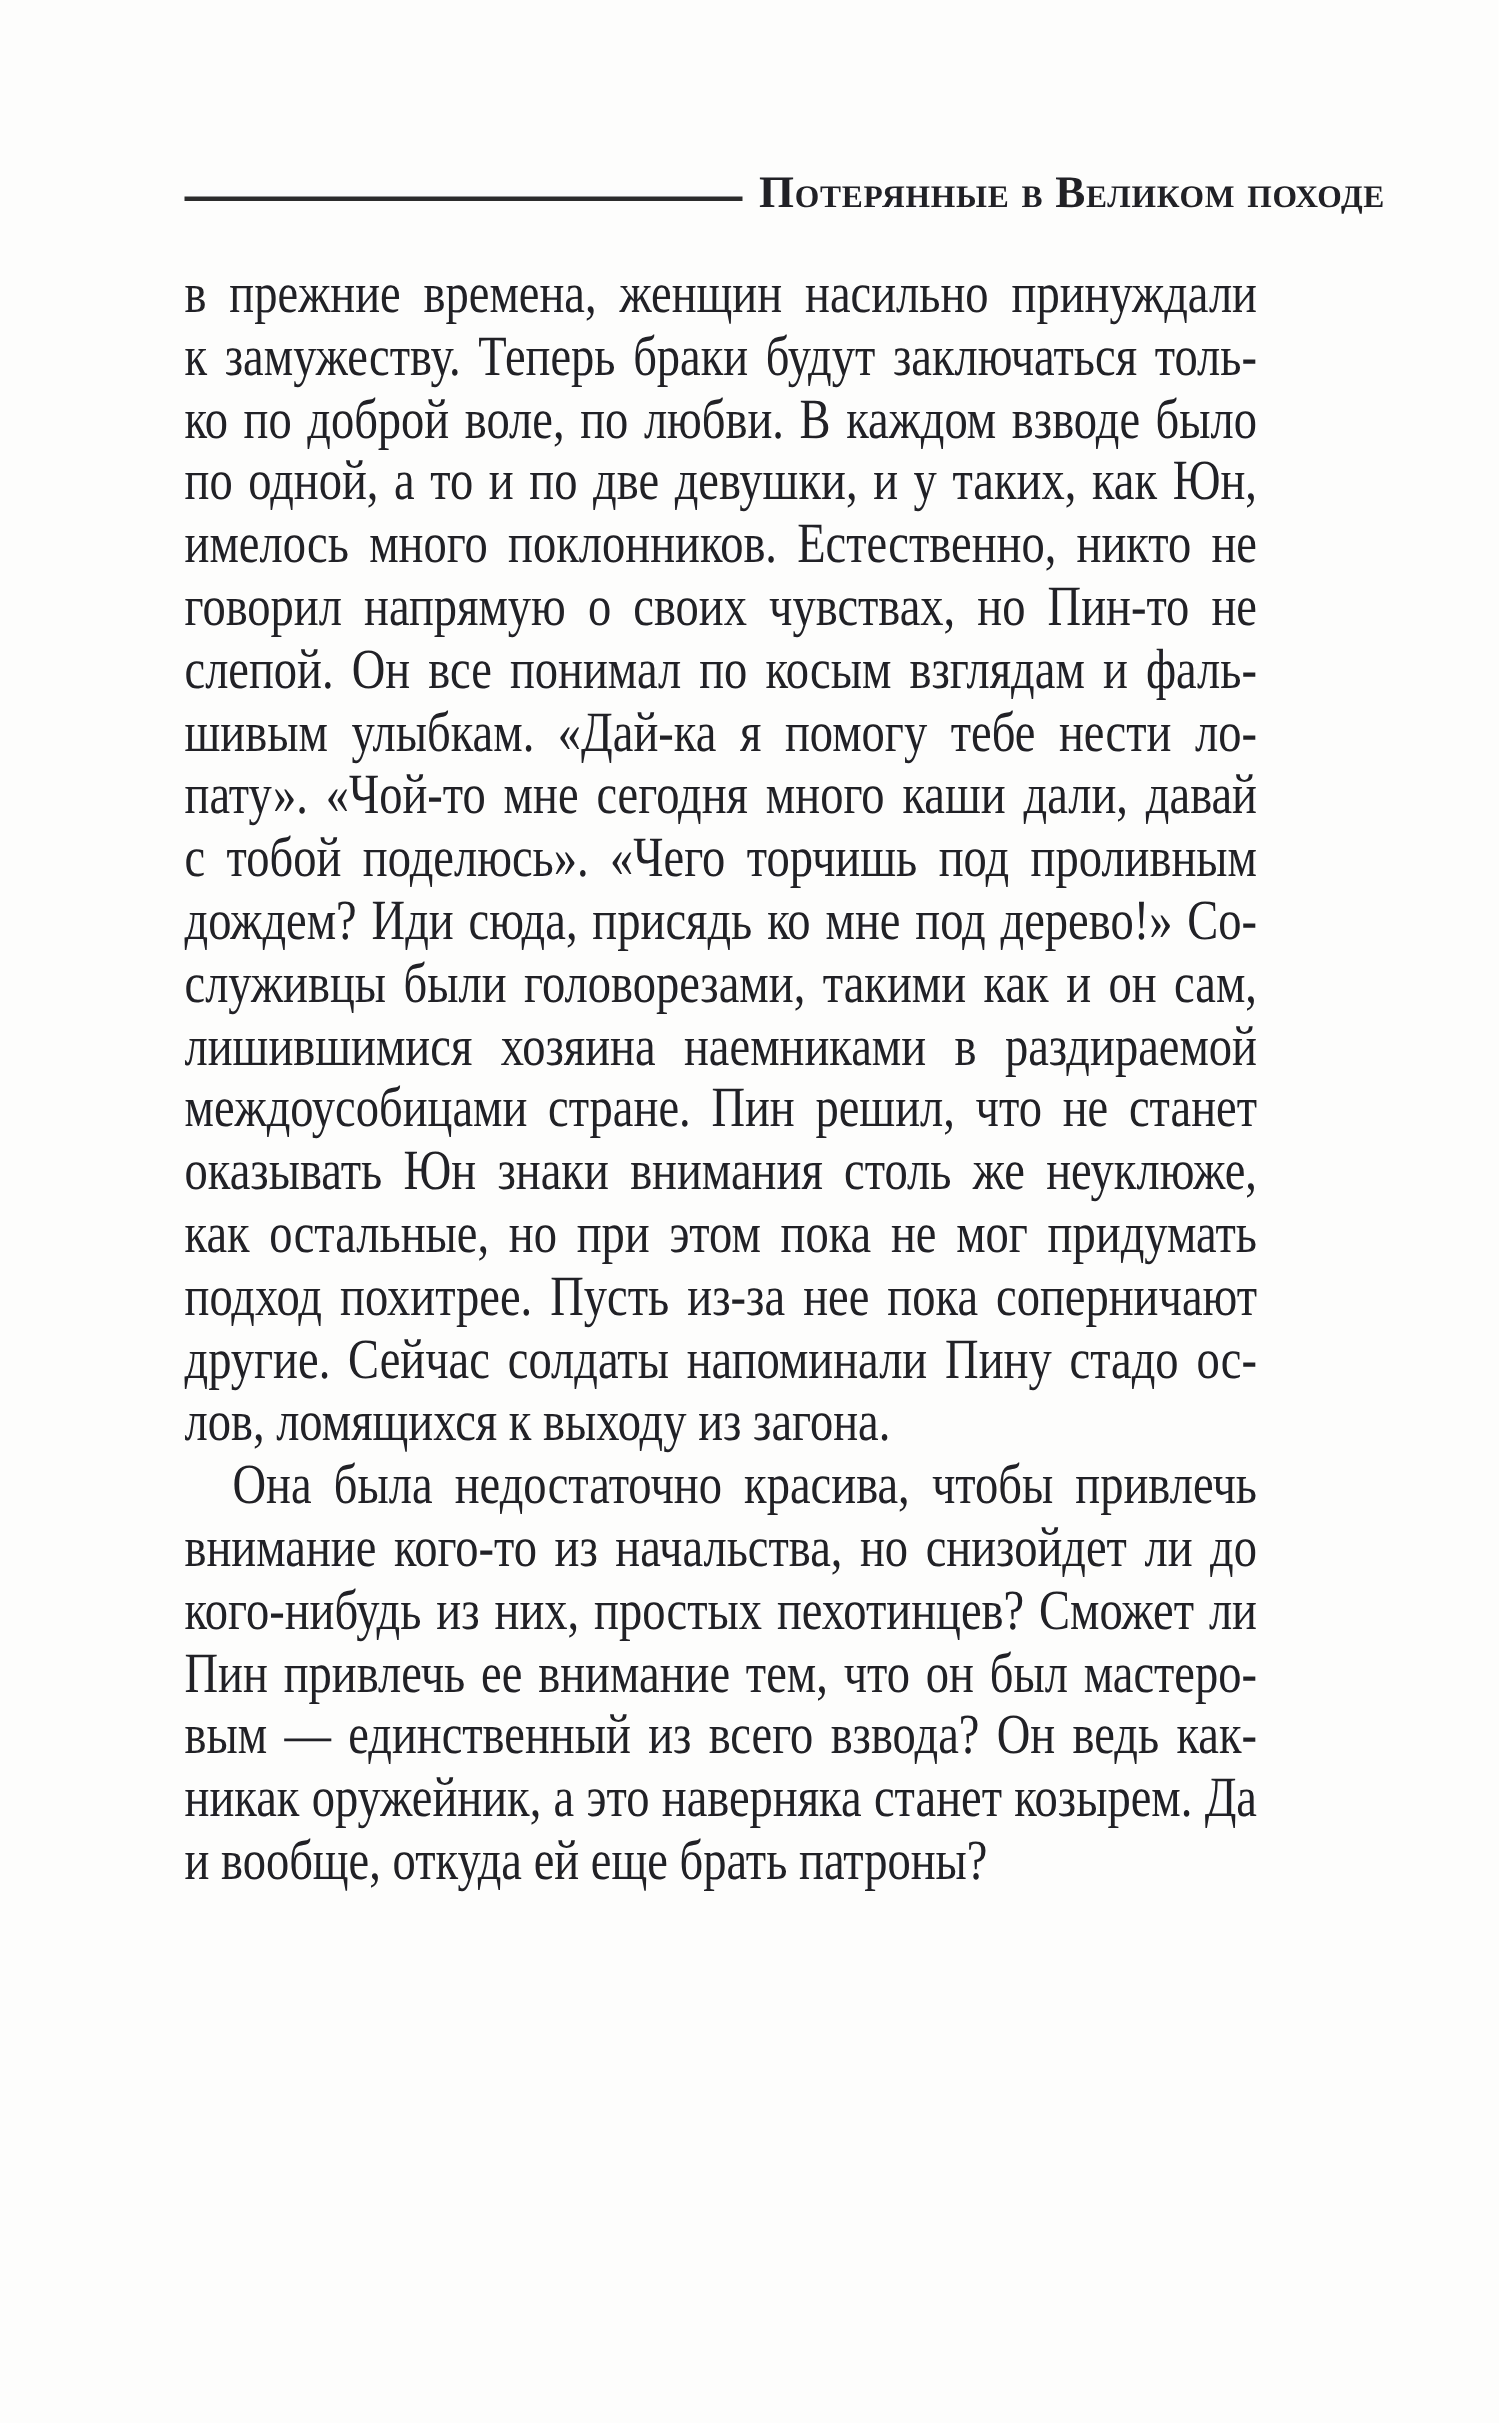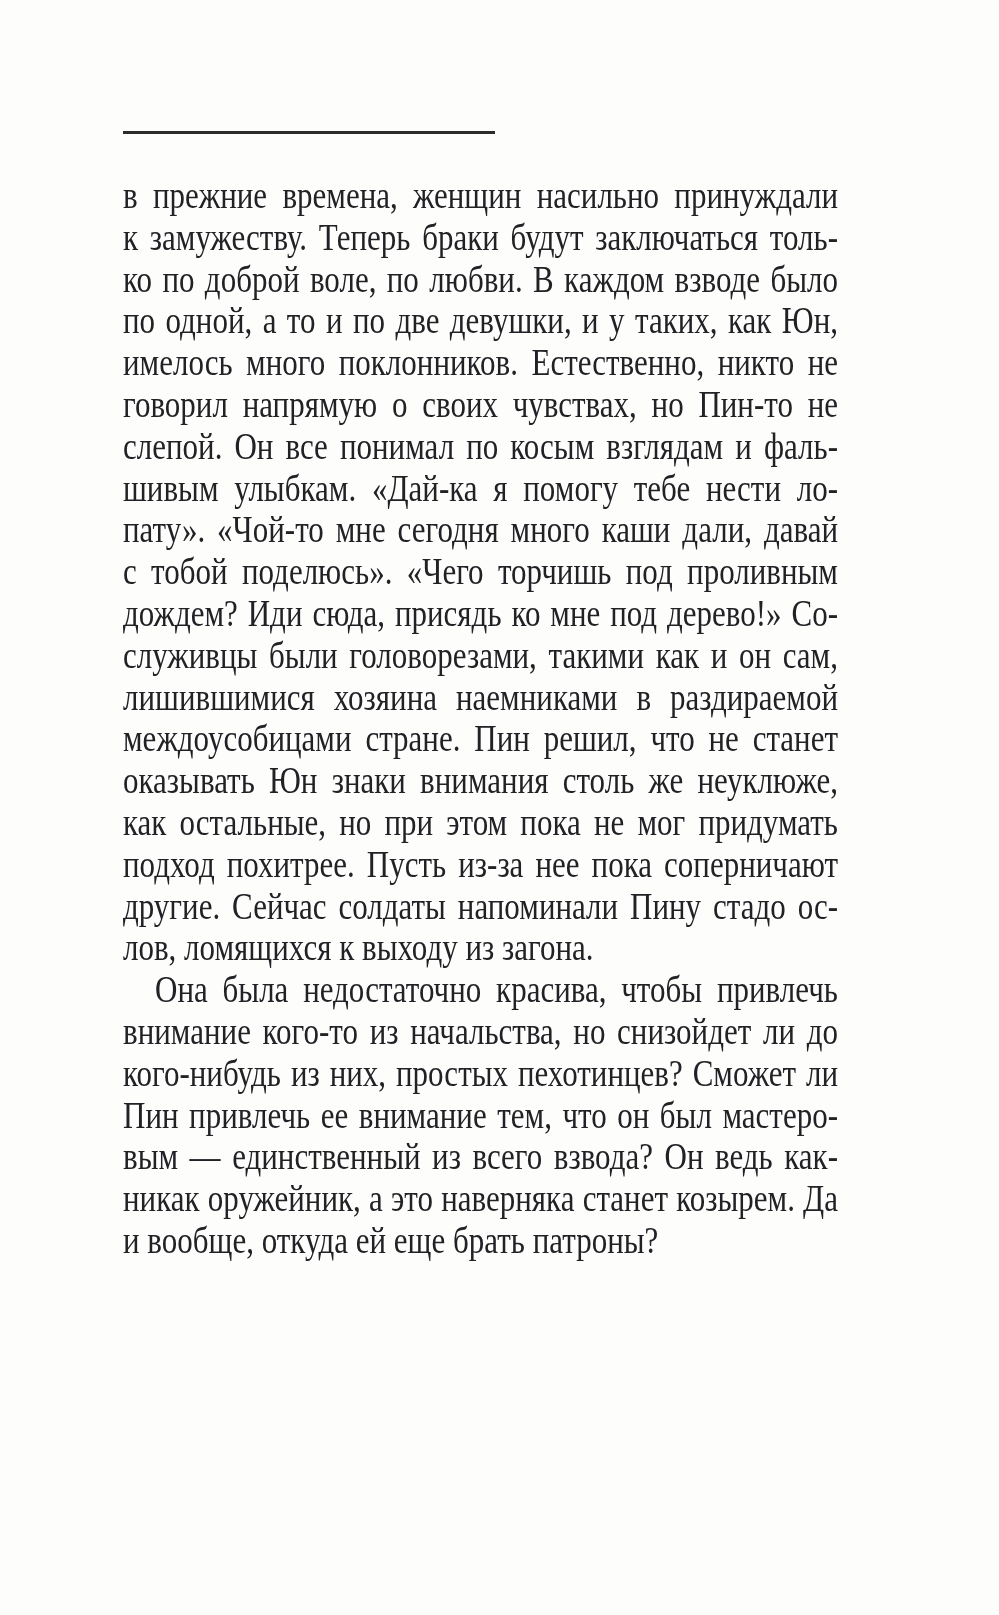--- a/index.html
+++ b/index.html
@@ -71,20 +71,21 @@
     white-space: nowrap;
   }
   .line.indented { text-indent: 32px; }
 </style>
 </head>
 <body>
 
 <div class="page">
   <header class="running-head">
     <span class="header-rule"></span>
+    <span class="running-head-title">Потерянные в Великом походе</span>
   </header>
   <main class="body-text" id="body-text">
       <div class="para">
         <div class="line just">в прежние времена, женщин насильно принуждали</div>
         <div class="line just">к замужеству. Теперь браки будут заключаться толь-</div>
         <div class="line just">ко по доброй воле, по любви. В каждом взводе было</div>
         <div class="line just">по одной, а то и по две девушки, и у таких, как Юн,</div>
         <div class="line just">имелось много поклонников. Естественно, никто не</div>
         <div class="line just">говорил напрямую о своих чувствах, но Пин-то не</div>
         <div class="line just">слепой. Он все понимал по косым взглядам и фаль-</div>

